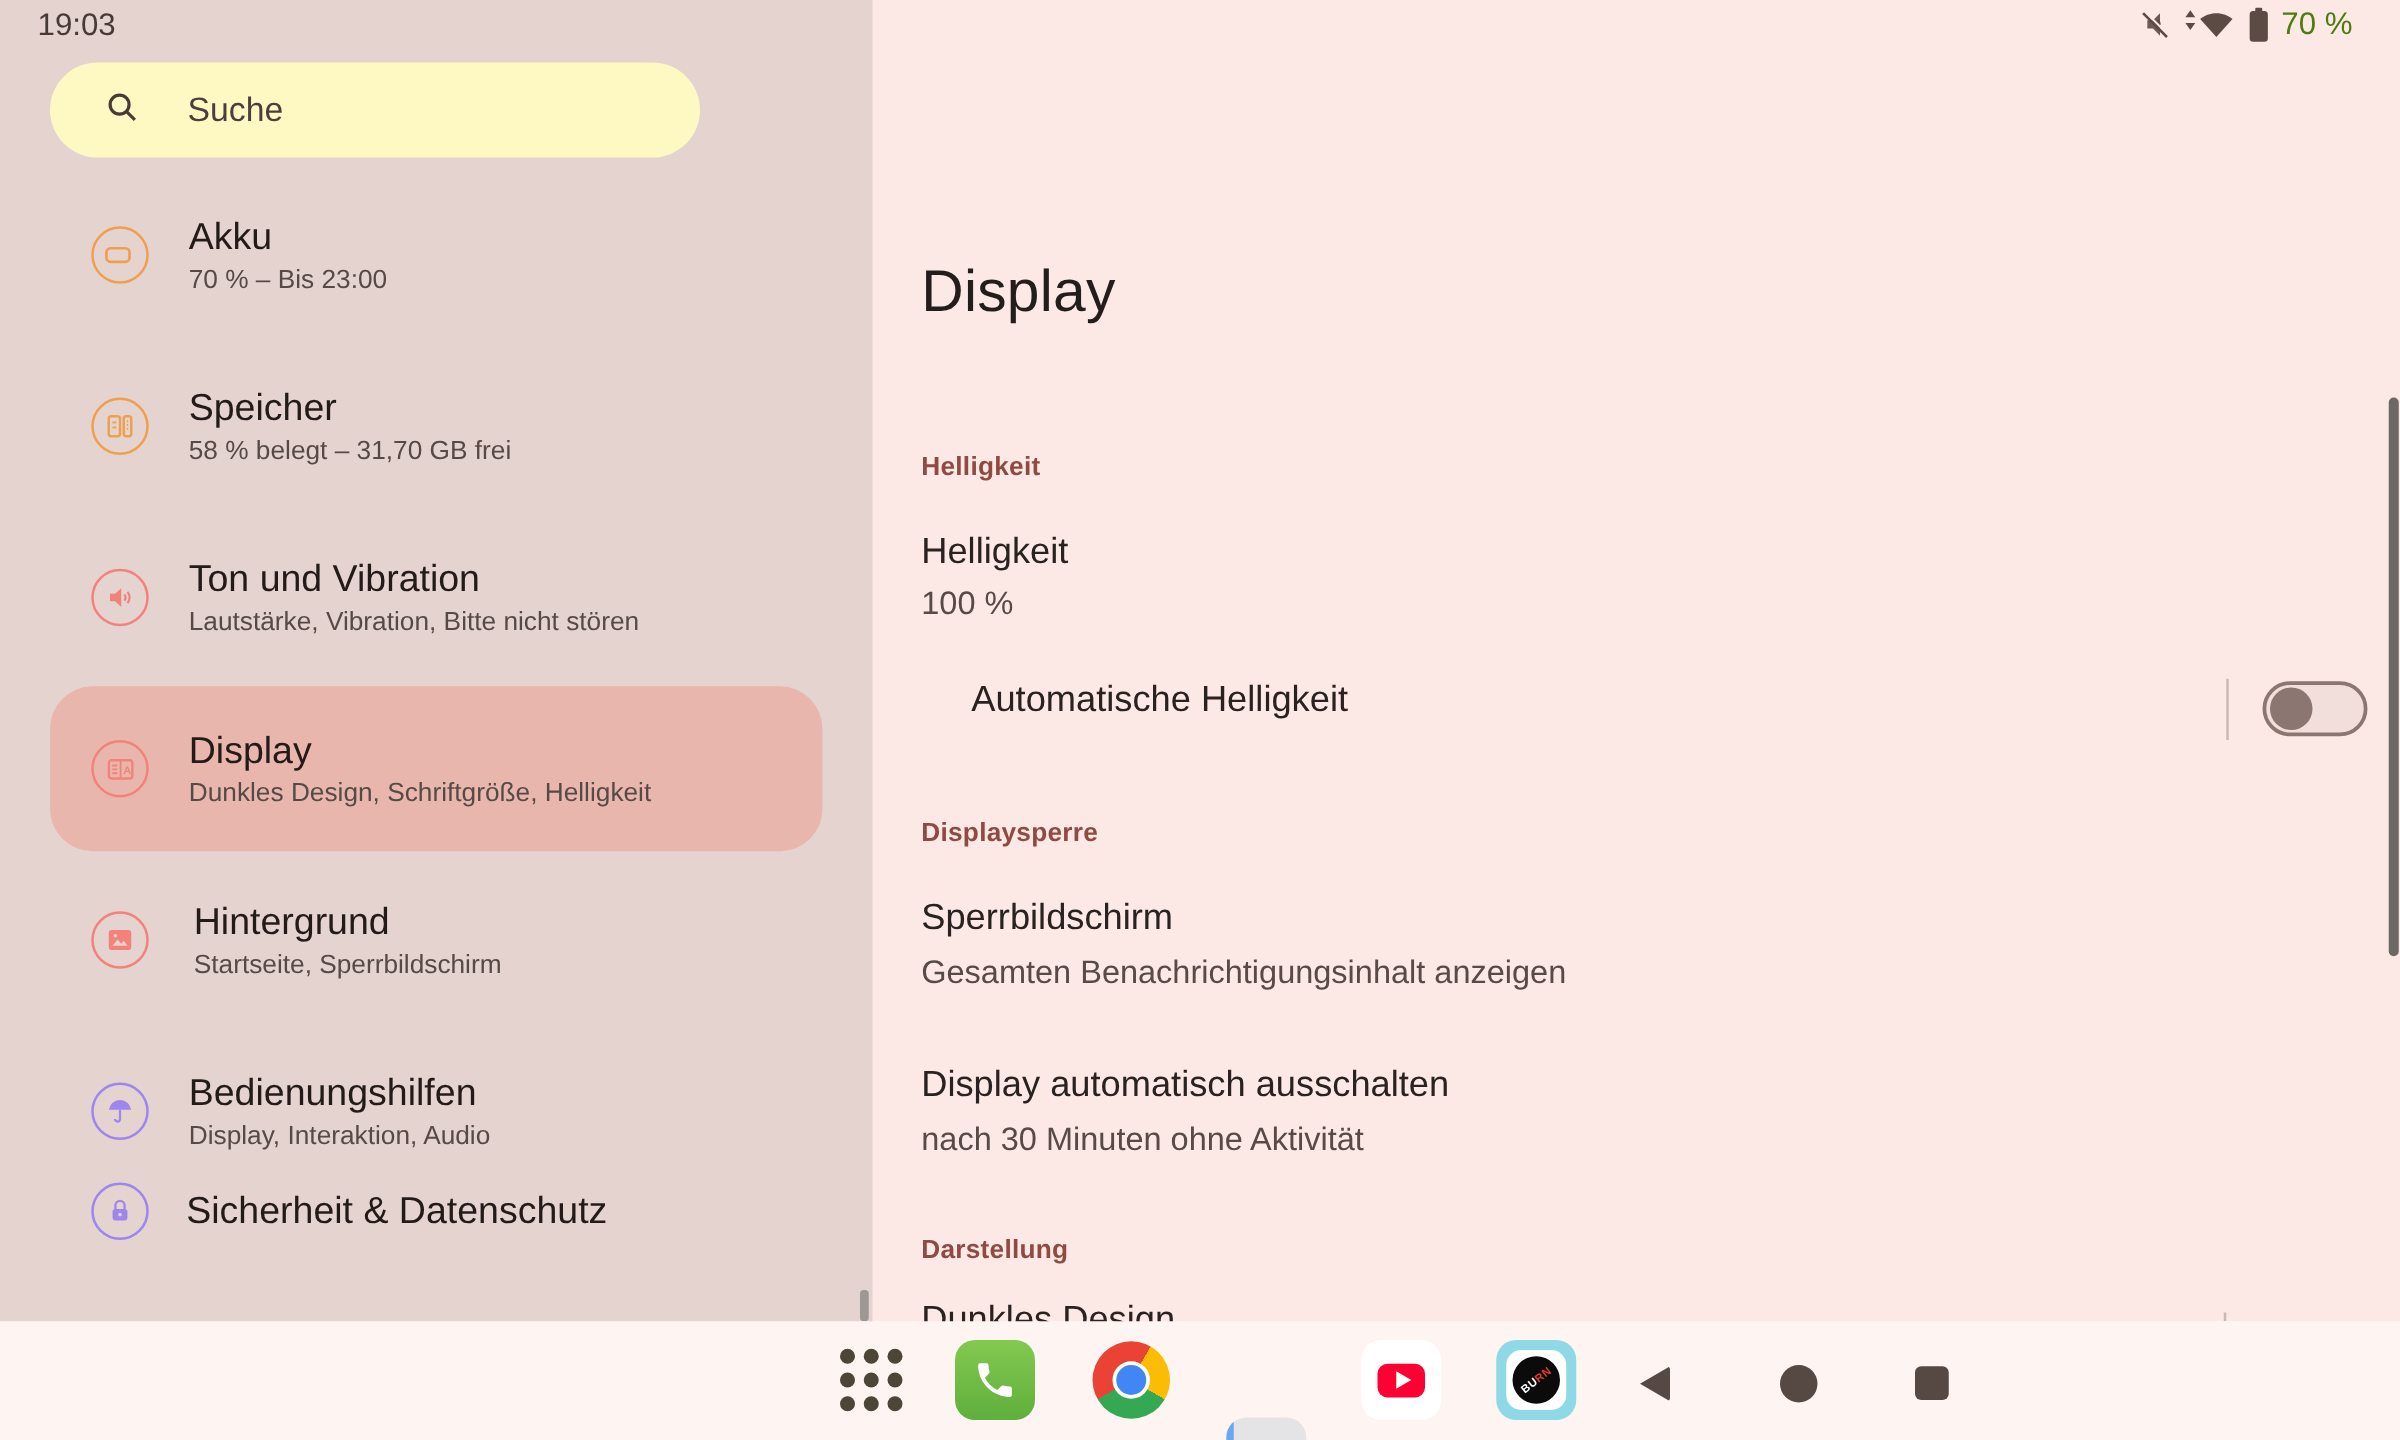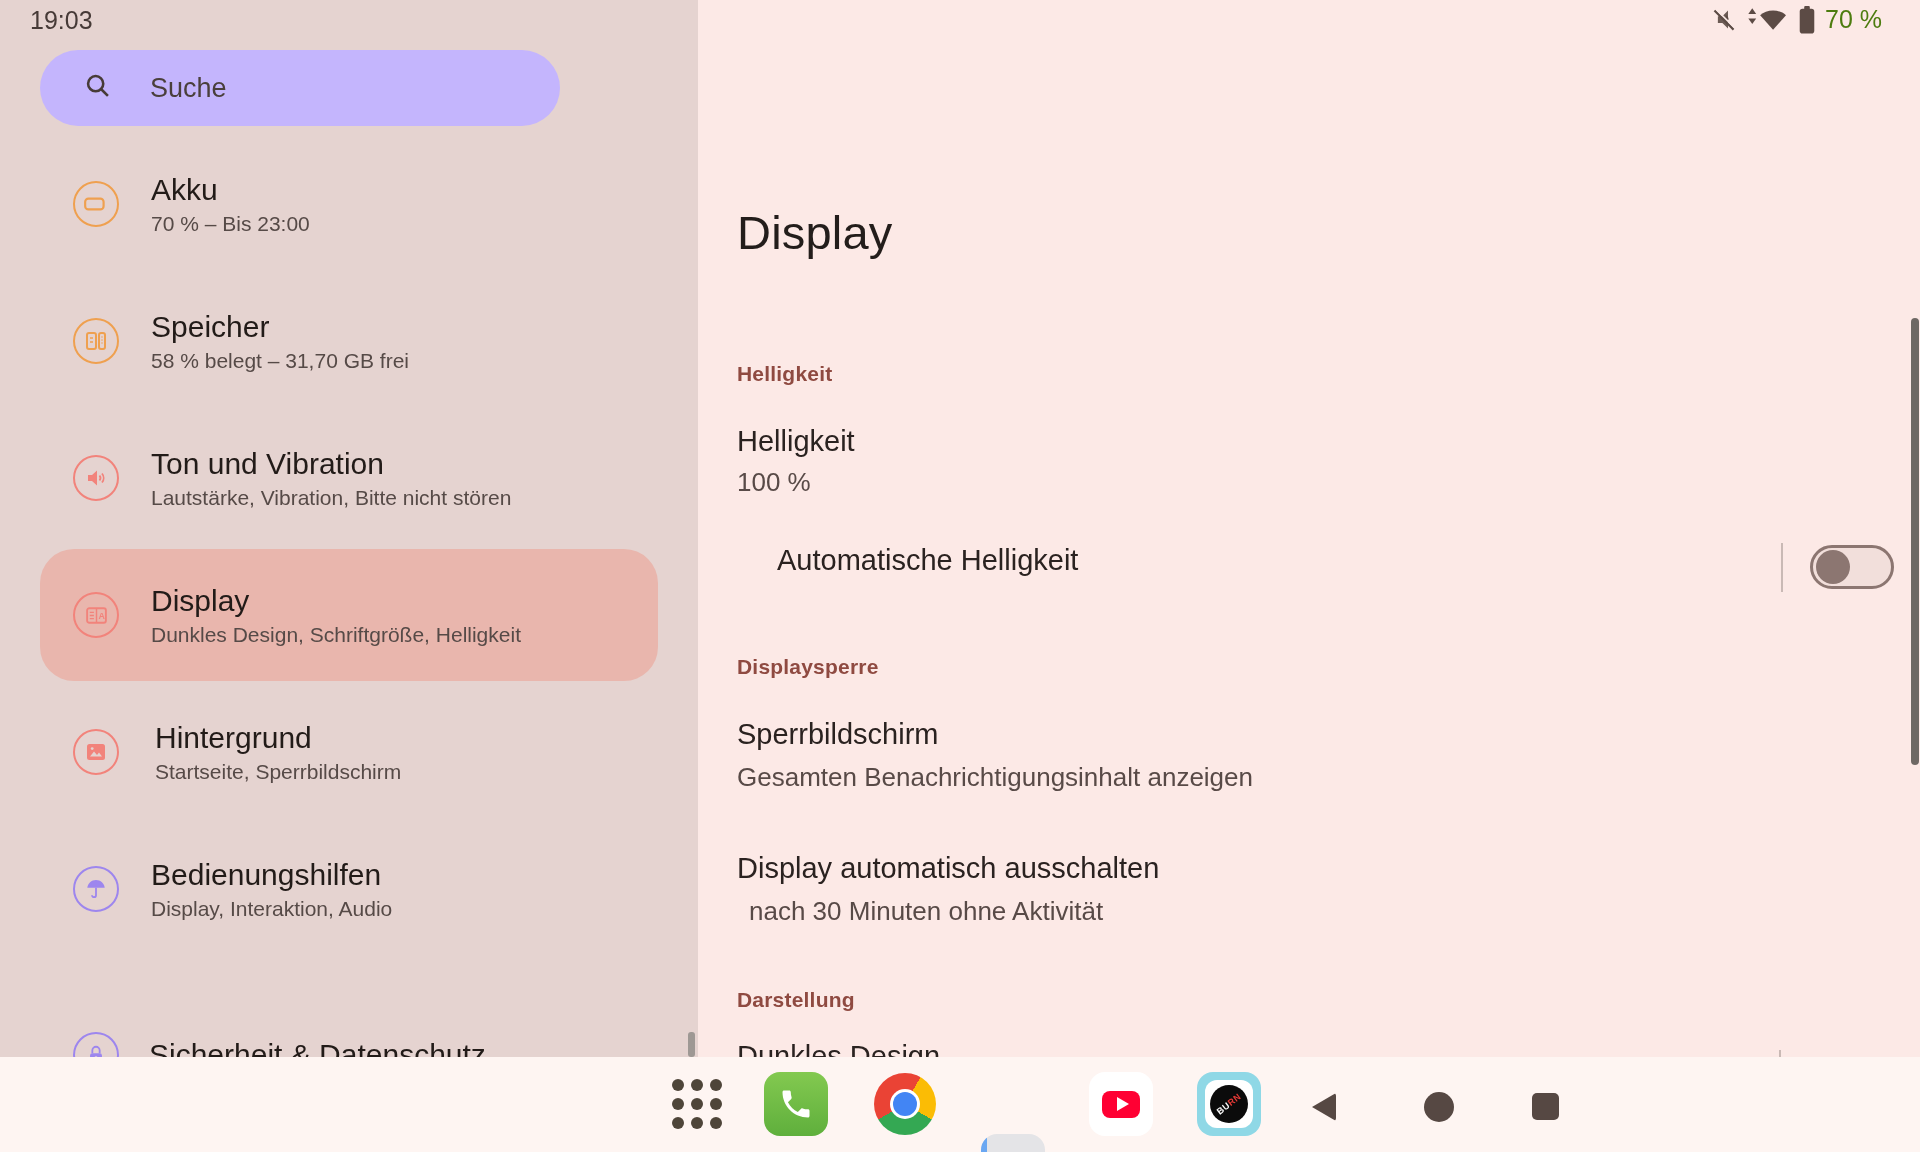--- a/index.html
+++ b/index.html
@@ -11,21 +11,21 @@
   .abs{position:absolute;}
 
   
   .status-time{left:30px;top:6px;font-size:25px;color:#463a37;}
   .status-icons{right:38px;top:5px;display:flex;align-items:center;gap:10px;color:#5c4b45;}
   .status-icons svg{display:block;}
   .status-batt-label{font-size:25px;color:#4d7c0f;}
 
   
   .sidebar{left:0;top:0;width:698px;height:1152px;background:#E5D3D0;}
-  .searchbar{left:40px;top:50px;width:520px;height:76px;border-radius:38px;background:#c4b5fd;
+  .searchbar{left:40px;top:50px;width:520px;height:76px;border-radius:38px;background:#fef9c3;
     display:flex;align-items:center;gap:38px;padding-left:44px;box-sizing:border-box;}
   .searchbar .search-label{font-size:27px;color:#4a3f3c;}
   .side-item{left:40px;width:618px;height:104px;display:flex;align-items:center;gap:32px;padding-left:33px;box-sizing:border-box;}
   .side-item .txt{display:flex;flex-direction:column;gap:5px;}
   .side-item .t{font-size:30px;color:#221b18;}
   .side-item .s{font-size:21px;color:#564a47;}
   .side-item.selected{background:#E9B6AD;border-radius:34px;height:132px;}
   .icon-circle{width:46px;height:46px;border-radius:50%;border:2.5px solid;box-sizing:border-box;
     display:flex;align-items:center;justify-content:center;flex:none;}
   .c-orange{border-color:#EFA04F;color:#EFA04F;}
@@ -191,21 +191,21 @@
         <path fill="#9D86EE" d="M12 3c-4.6 0-8.3 3.4-8.7 7.8h17.4C20.3 6.4 16.6 3 12 3z"></path>
         <path fill="none" stroke="#9D86EE" stroke-width="1.8" d="M12 10.8v7.4a2 2 0 01-4 0"></path>
       </svg>
   </span>
   <span class="txt">
     <span class="t">Bedienungshilfen</span>
     <span class="s">Display, Interaktion, Audio</span>
   </span>
 </div>
 
-<div class="abs side-item" style="top:1003px;gap:30px;">
+<div class="abs side-item" style="top:917px;gap:30px;">
   <span class="icon-circle c-purple">
     <svg width="22" height="22" viewBox="0 0 24 24">
         <path fill="none" stroke="#9D86EE" stroke-width="2" d="M8 10V7a4 4 0 018 0v3"></path>
         <rect x="5.5" y="10" width="13" height="10" rx="2.5" fill="#9D86EE"></rect>
         <circle cx="12" cy="15" r="1.6" fill="#E5D3D0"></circle>
       </svg>
   </span>
   <span class="txt">
     <span class="t">Sicherheit &amp; Datenschutz</span>
   </span>
@@ -225,21 +225,21 @@
 <div class="abs toggle">
   <span class="knob"></span>
 </div>
 
 <div class="abs sec-header" style="top:655px;text-align:center;">Displaysperre</div>
 
 <div class="abs row-title" style="top:718px;">Sperrbildschirm</div>
 <div class="abs row-sub" style="top:762px;text-align:center;">Gesamten Benachrichtigungsinhalt anzeigen</div>
 
 <div class="abs row-title" style="top:852px;">Display automatisch ausschalten</div>
-<div class="abs row-sub" style="top:896px;margin-left:12px;">nach 30 Minuten ohne Aktivität</div>
+<div class="abs row-sub" style="top:896px;">nach 30 Minuten ohne Aktivität</div>
 
 <div class="abs sec-header" style="top:988px;">Darstellung</div>
 
 <div class="abs row-title" style="top:1040px;">Dunkles Design</div>
 <div class="abs clip-speck"></div>
 
 <div class="abs content-scrollbar"></div>
 
 <div class="abs dock">
   <div class="dock-item appgrid" style="left:672px;">

